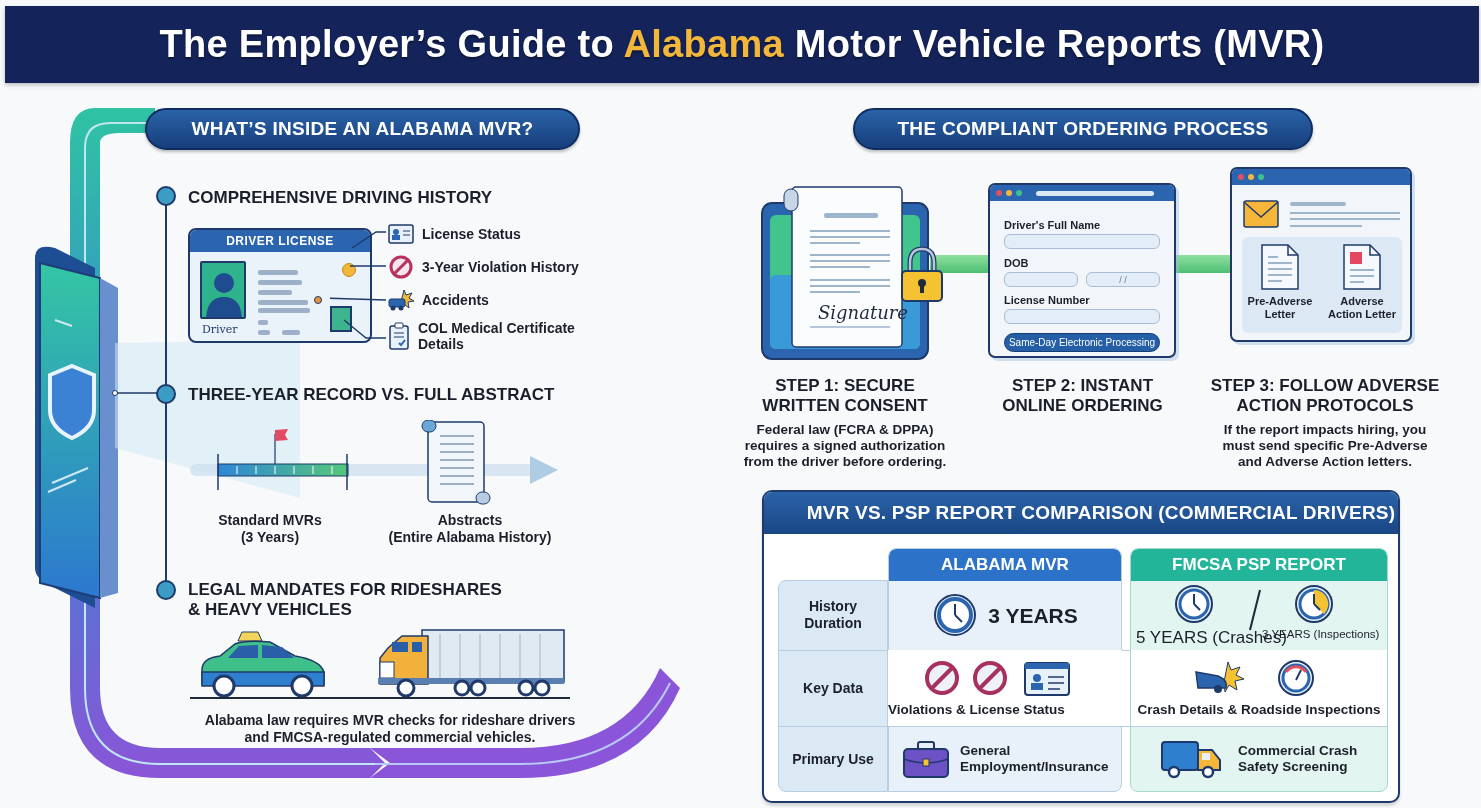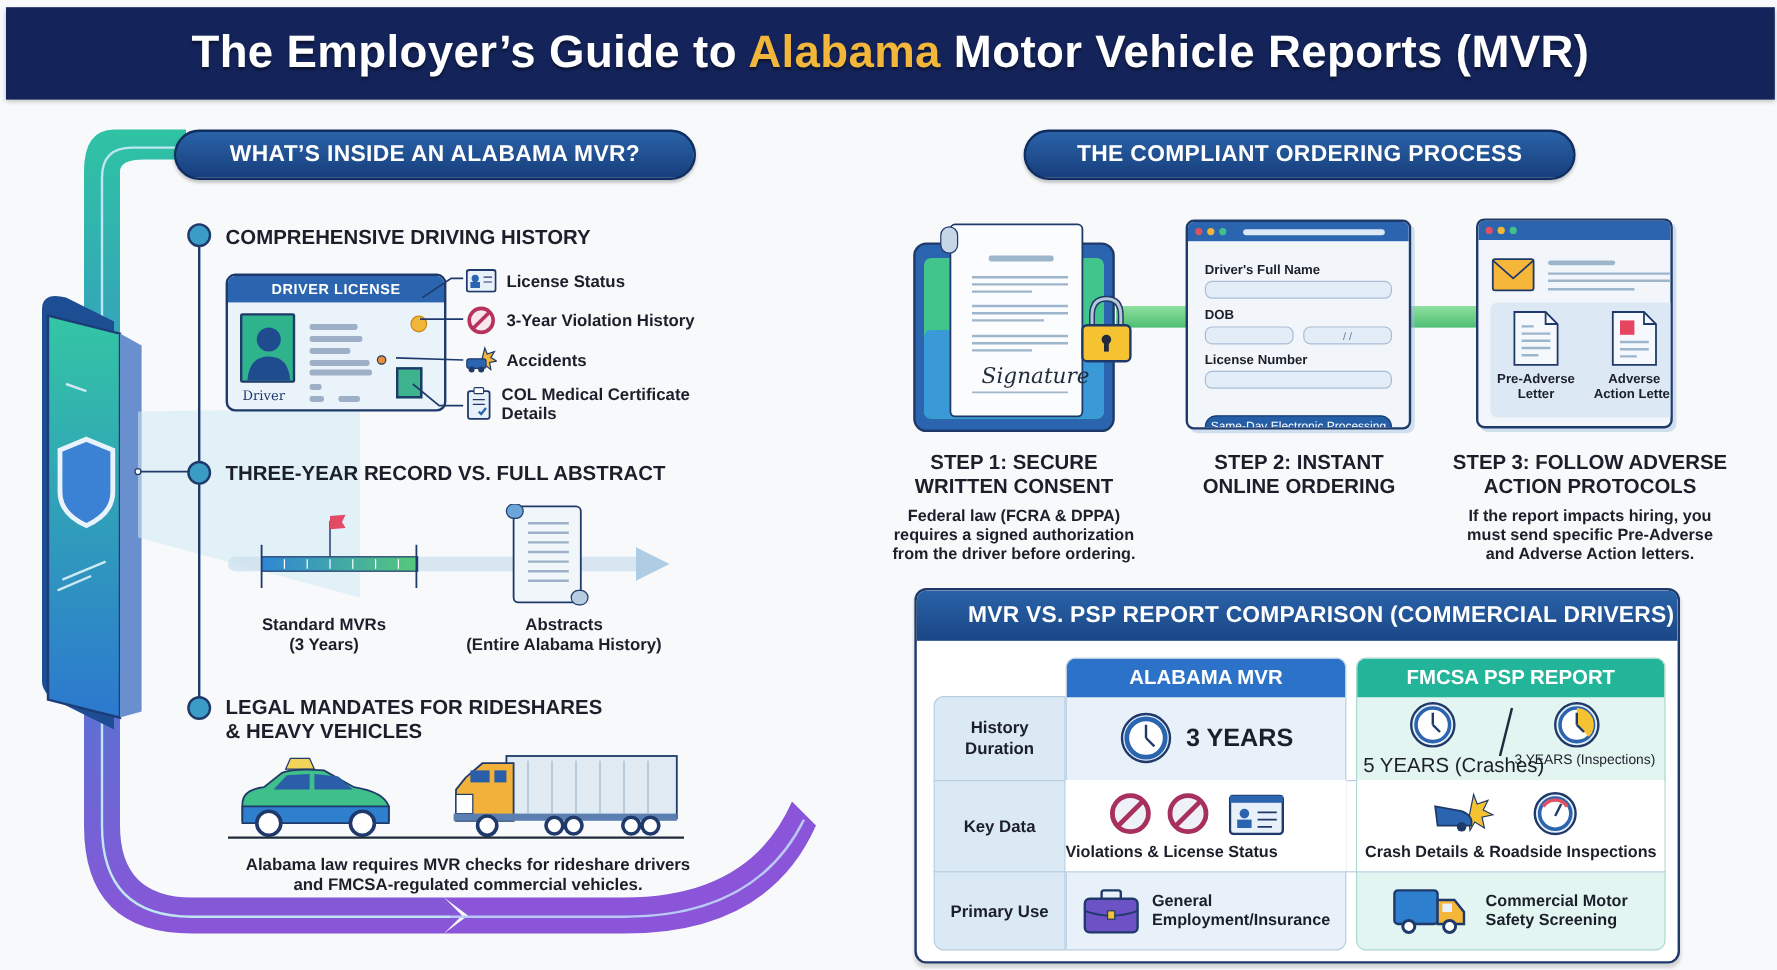--- a/index.html
+++ b/index.html
@@ -304,25 +304,25 @@
     <div style="padding:18px 14px 0 14px">
       <div class="form-label">Driver's Full Name</div>
       <div class="field" style="margin-top:3px"></div>
       <div class="form-label" style="margin-top:8px">DOB</div>
       <div style="display:flex;gap:8px;margin-top:3px">
         <div class="field" style="width:74px"></div>
         <div class="field" style="width:74px">/  /</div>
       </div>
       <div class="form-label" style="margin-top:7px">License Number</div>
       <div class="field" style="margin-top:3px"></div>
-      <div class="submit" style="margin-top:22px">Same-Day Electronic Processing</div>
-    </div>
-  </div>
-
-  <div class="abs window" style="left:1230px;top:182px;width:164px;height:175px">
+      <div class="submit" style="margin-top:9px">Same-Day Electronic Processing</div>
+    </div>
+  </div>
+
+  <div class="abs window" style="left:1230px;top:167px;width:182px;height:175px">
     <div class="bar">
       <i style="background:#e05060"></i>
         <i style="background:#f2b63a"></i>
         <i style="background:#3fc08d"></i>
     </div>
     <svg class="abs" style="left:10px;top:28px" width="160" height="35">
       <g>
         <rect x="2" y="4" width="34" height="26" rx="2" fill="#f5b63a" stroke="#1f3a6a" stroke-width="1.5"></rect>
         <path d="M2,5 L19,20 L36,5" fill="none" stroke="#1f3a6a" stroke-width="1.5"></path>
       </g>
@@ -488,19 +488,19 @@
     </div>
     <div class="abs" style="left:366px;top:234px;width:258px;height:66px;display:flex;align-items:center;padding-left:30px">
       <svg width="64" height="42">
           <rect x="2" y="4" width="36" height="28" rx="3" fill="#2f7fcf" stroke="#1f3a6a" stroke-width="2"></rect>
           <path d="M38,12 L52,12 L60,22 L60,32 L38,32 Z" fill="#f5b63a" stroke="#1f3a6a" stroke-width="2"></path>
           <rect x="42" y="15" width="8" height="7" fill="#e8f1fa"></rect>
           <circle cx="14" cy="34" r="5" fill="#fff" stroke="#1f3a6a" stroke-width="2.5"></circle>
           <circle cx="48" cy="34" r="5" fill="#fff" stroke="#1f3a6a" stroke-width="2.5"></circle>
         </svg>
       <div style="margin-left:14px;font-size:13.5px;font-weight:bold;line-height:16px">
-        <div>Commercial Motor</div>
+        <div>Commercial Crash</div>
         <div>Safety Screening</div>
       </div>
     </div>
   </div>
 
 </div>
 
 </body></html>

